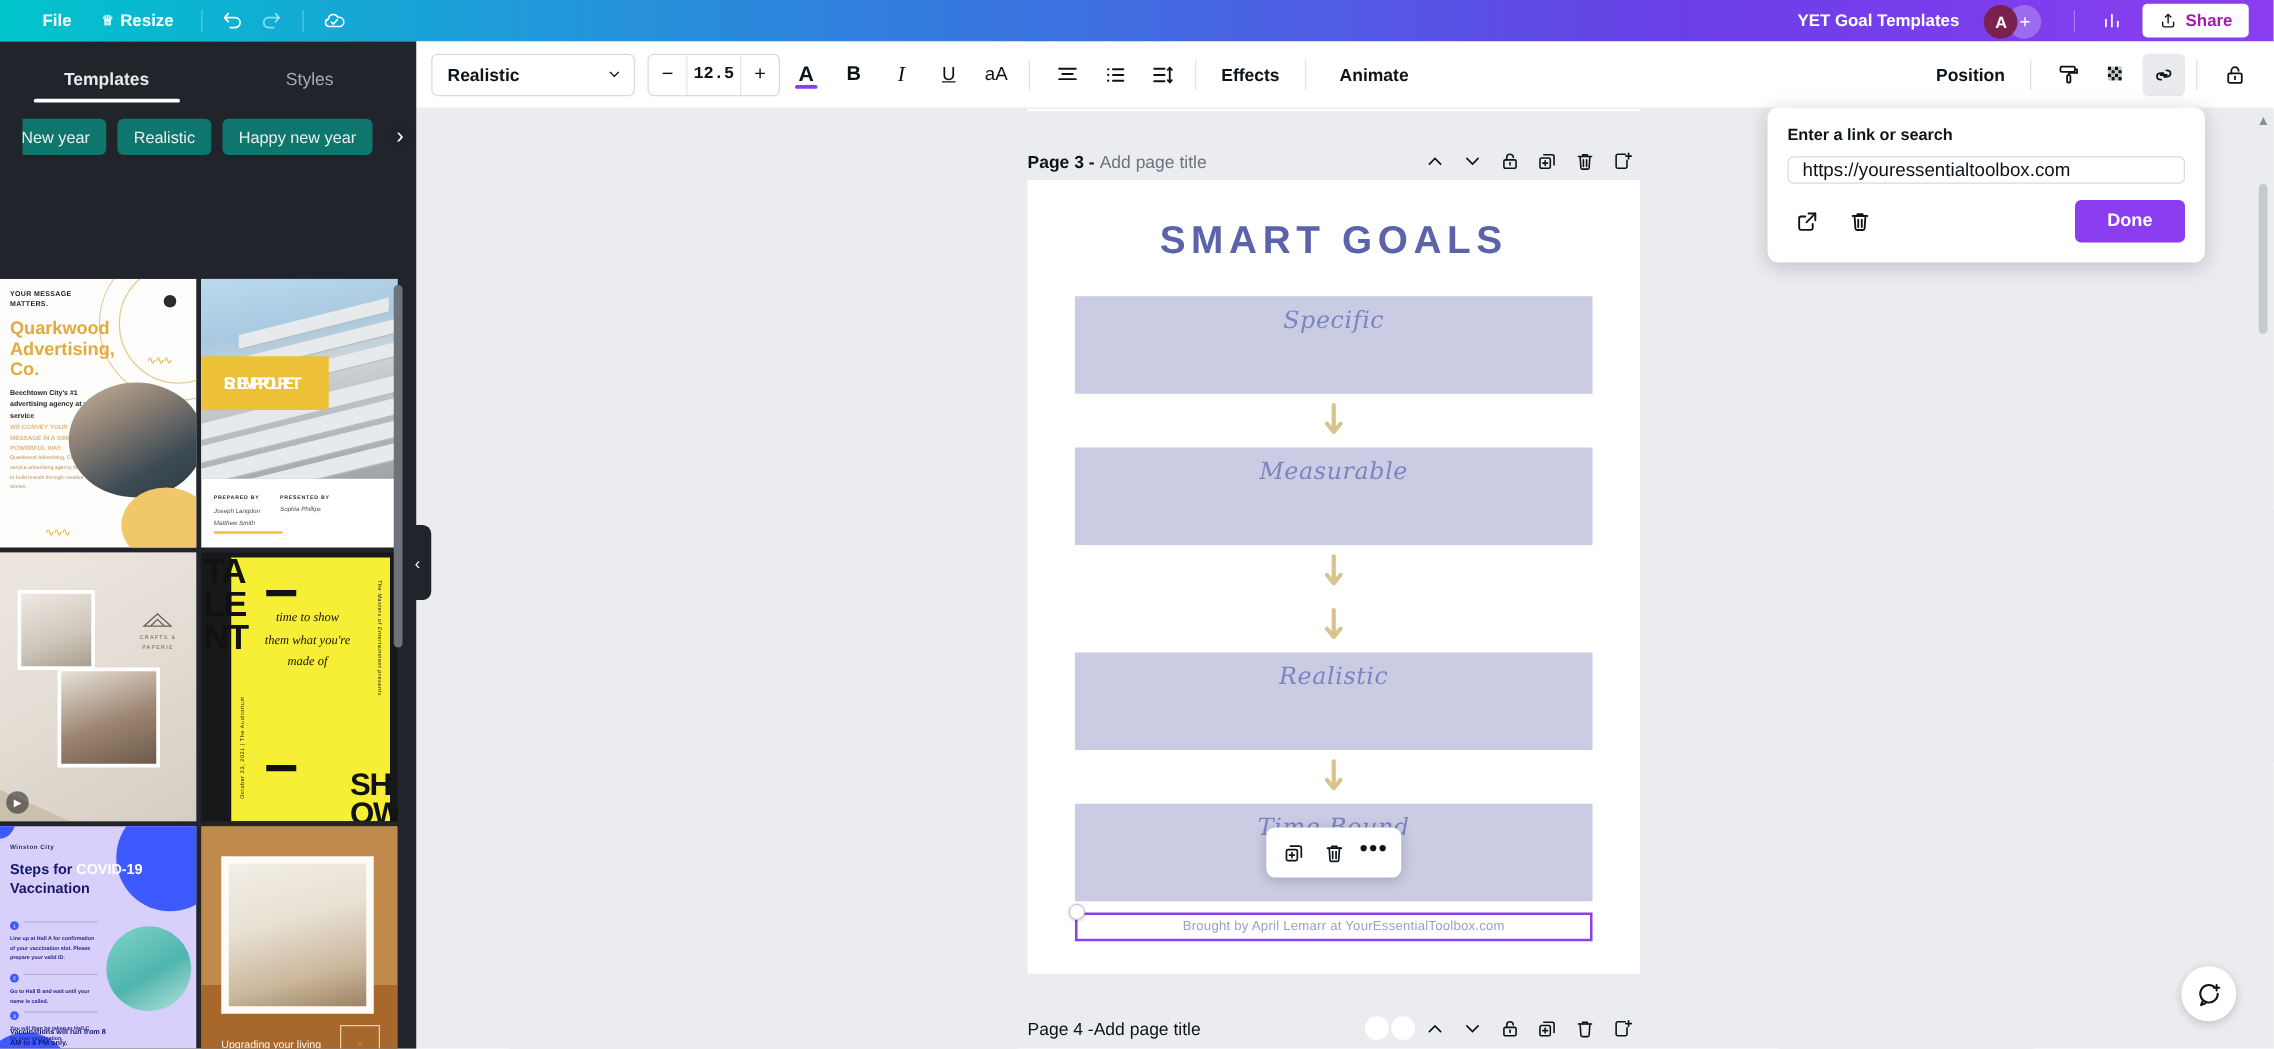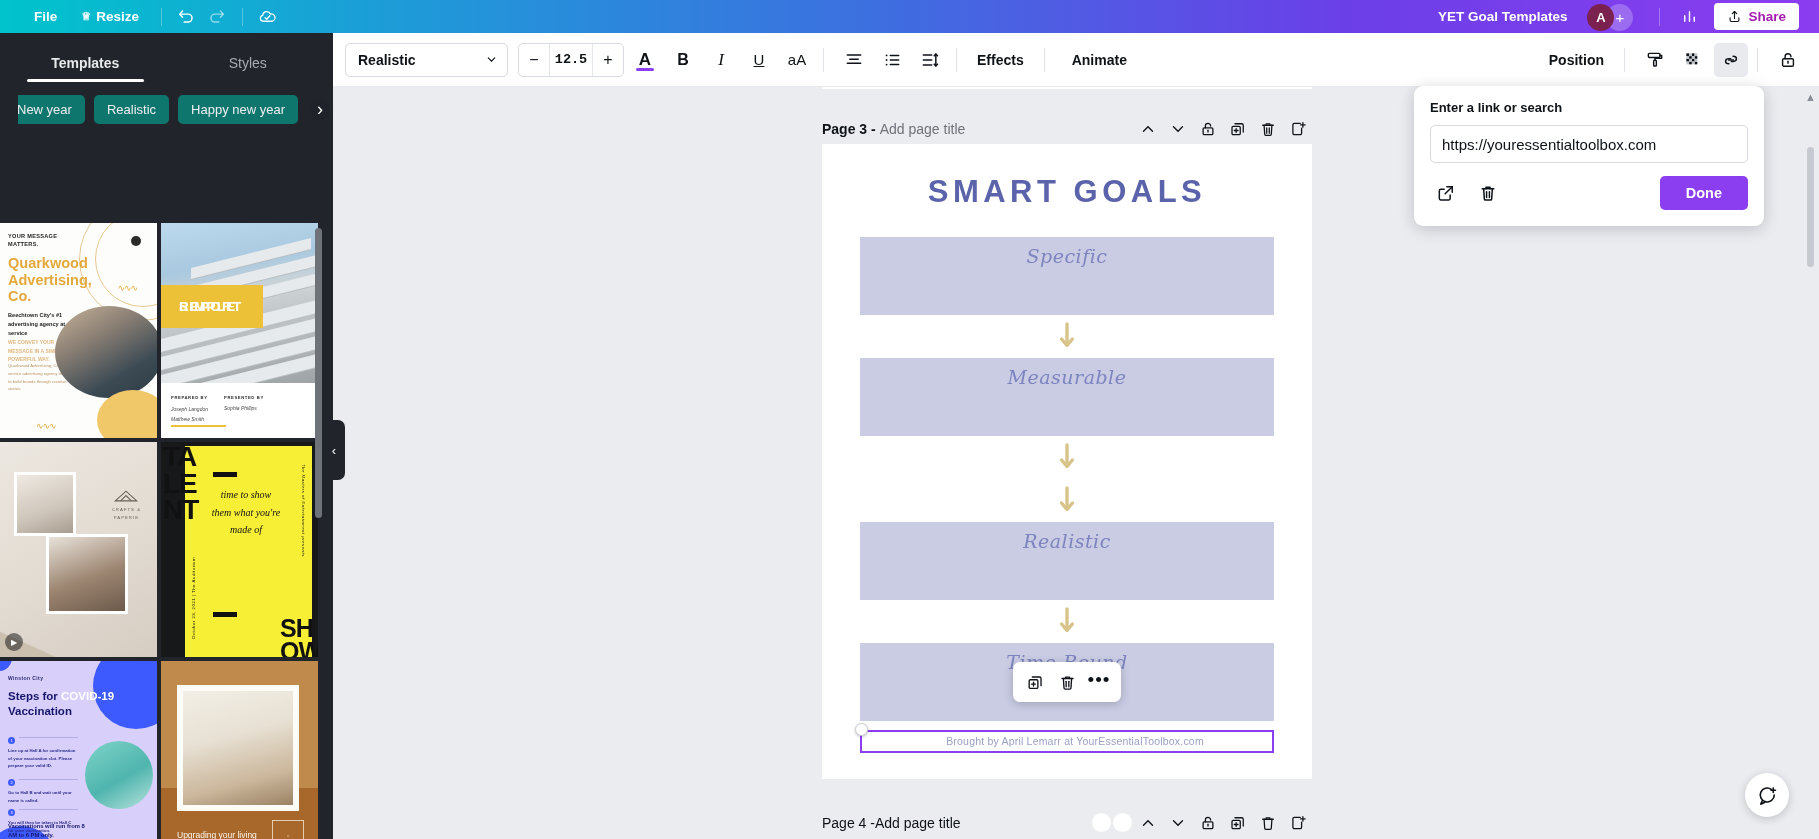--- a/index.html
+++ b/index.html
@@ -294,21 +294,21 @@
   }
 
   
   .link-pop {
     position: absolute; left: 1414px; top: 86px; width: 350px;
     background: #fff; border-radius: 9px; box-shadow: 0 3px 16px rgba(14,19,24,.2);
     padding: 14px 16px 16px; z-index: 70;
   }
   .link-label { font-size: 13px; font-weight: bold; color: #0e1318; }
   .link-input {
-    width: 100%; height: 38px; margin-top: 10px; border: 1px solid #d7dade;
+    width: 100%; height: 22px; margin-top: 10px; border: 1px solid #d7dade;
     border-radius: 5px; padding: 0 11px; font-size: 15px; color: #0e1318;
     outline: 0; font-family: "Liberation Sans", sans-serif;
   }
   .link-actions { display: flex; align-items: center; margin-top: 13px; gap: 10px; }
   .link-ico {
     width: 32px; height: 32px; display: flex; align-items: center; justify-content: center;
     border-radius: 5px; cursor: pointer; color: #0e1318;
   }
   .link-ico svg { width: 20px; height: 20px; }
   .done-btn {

